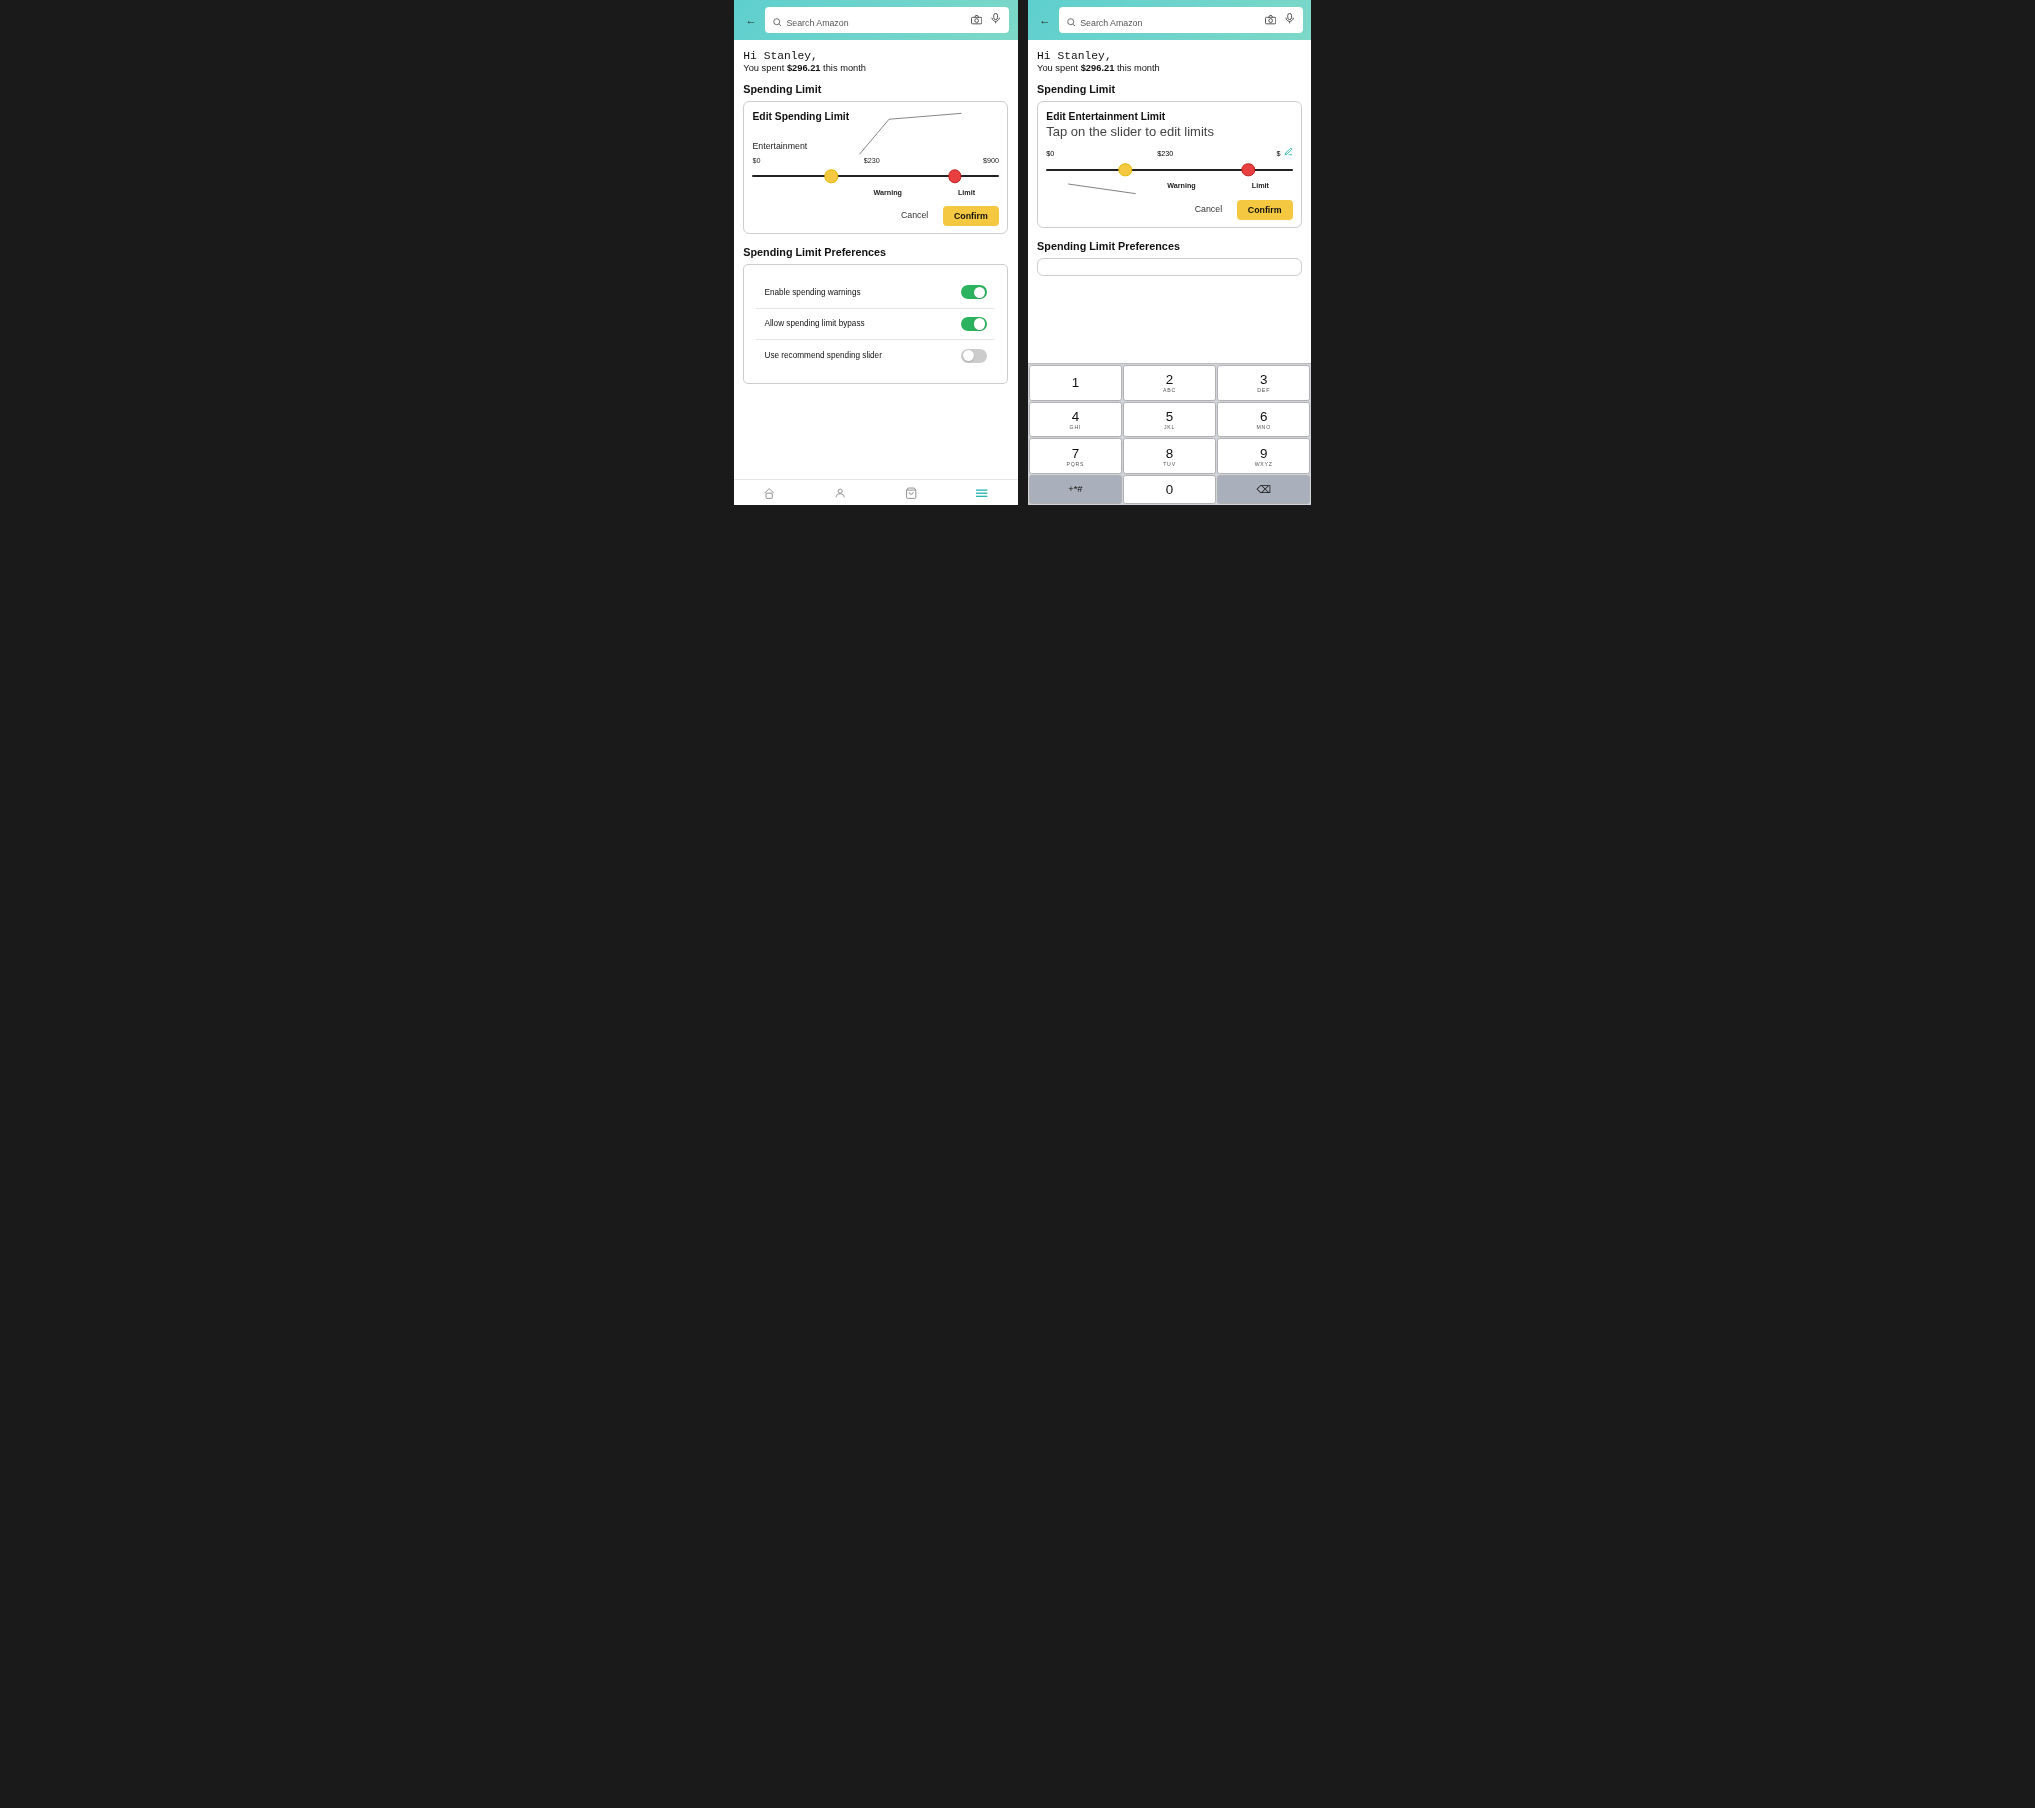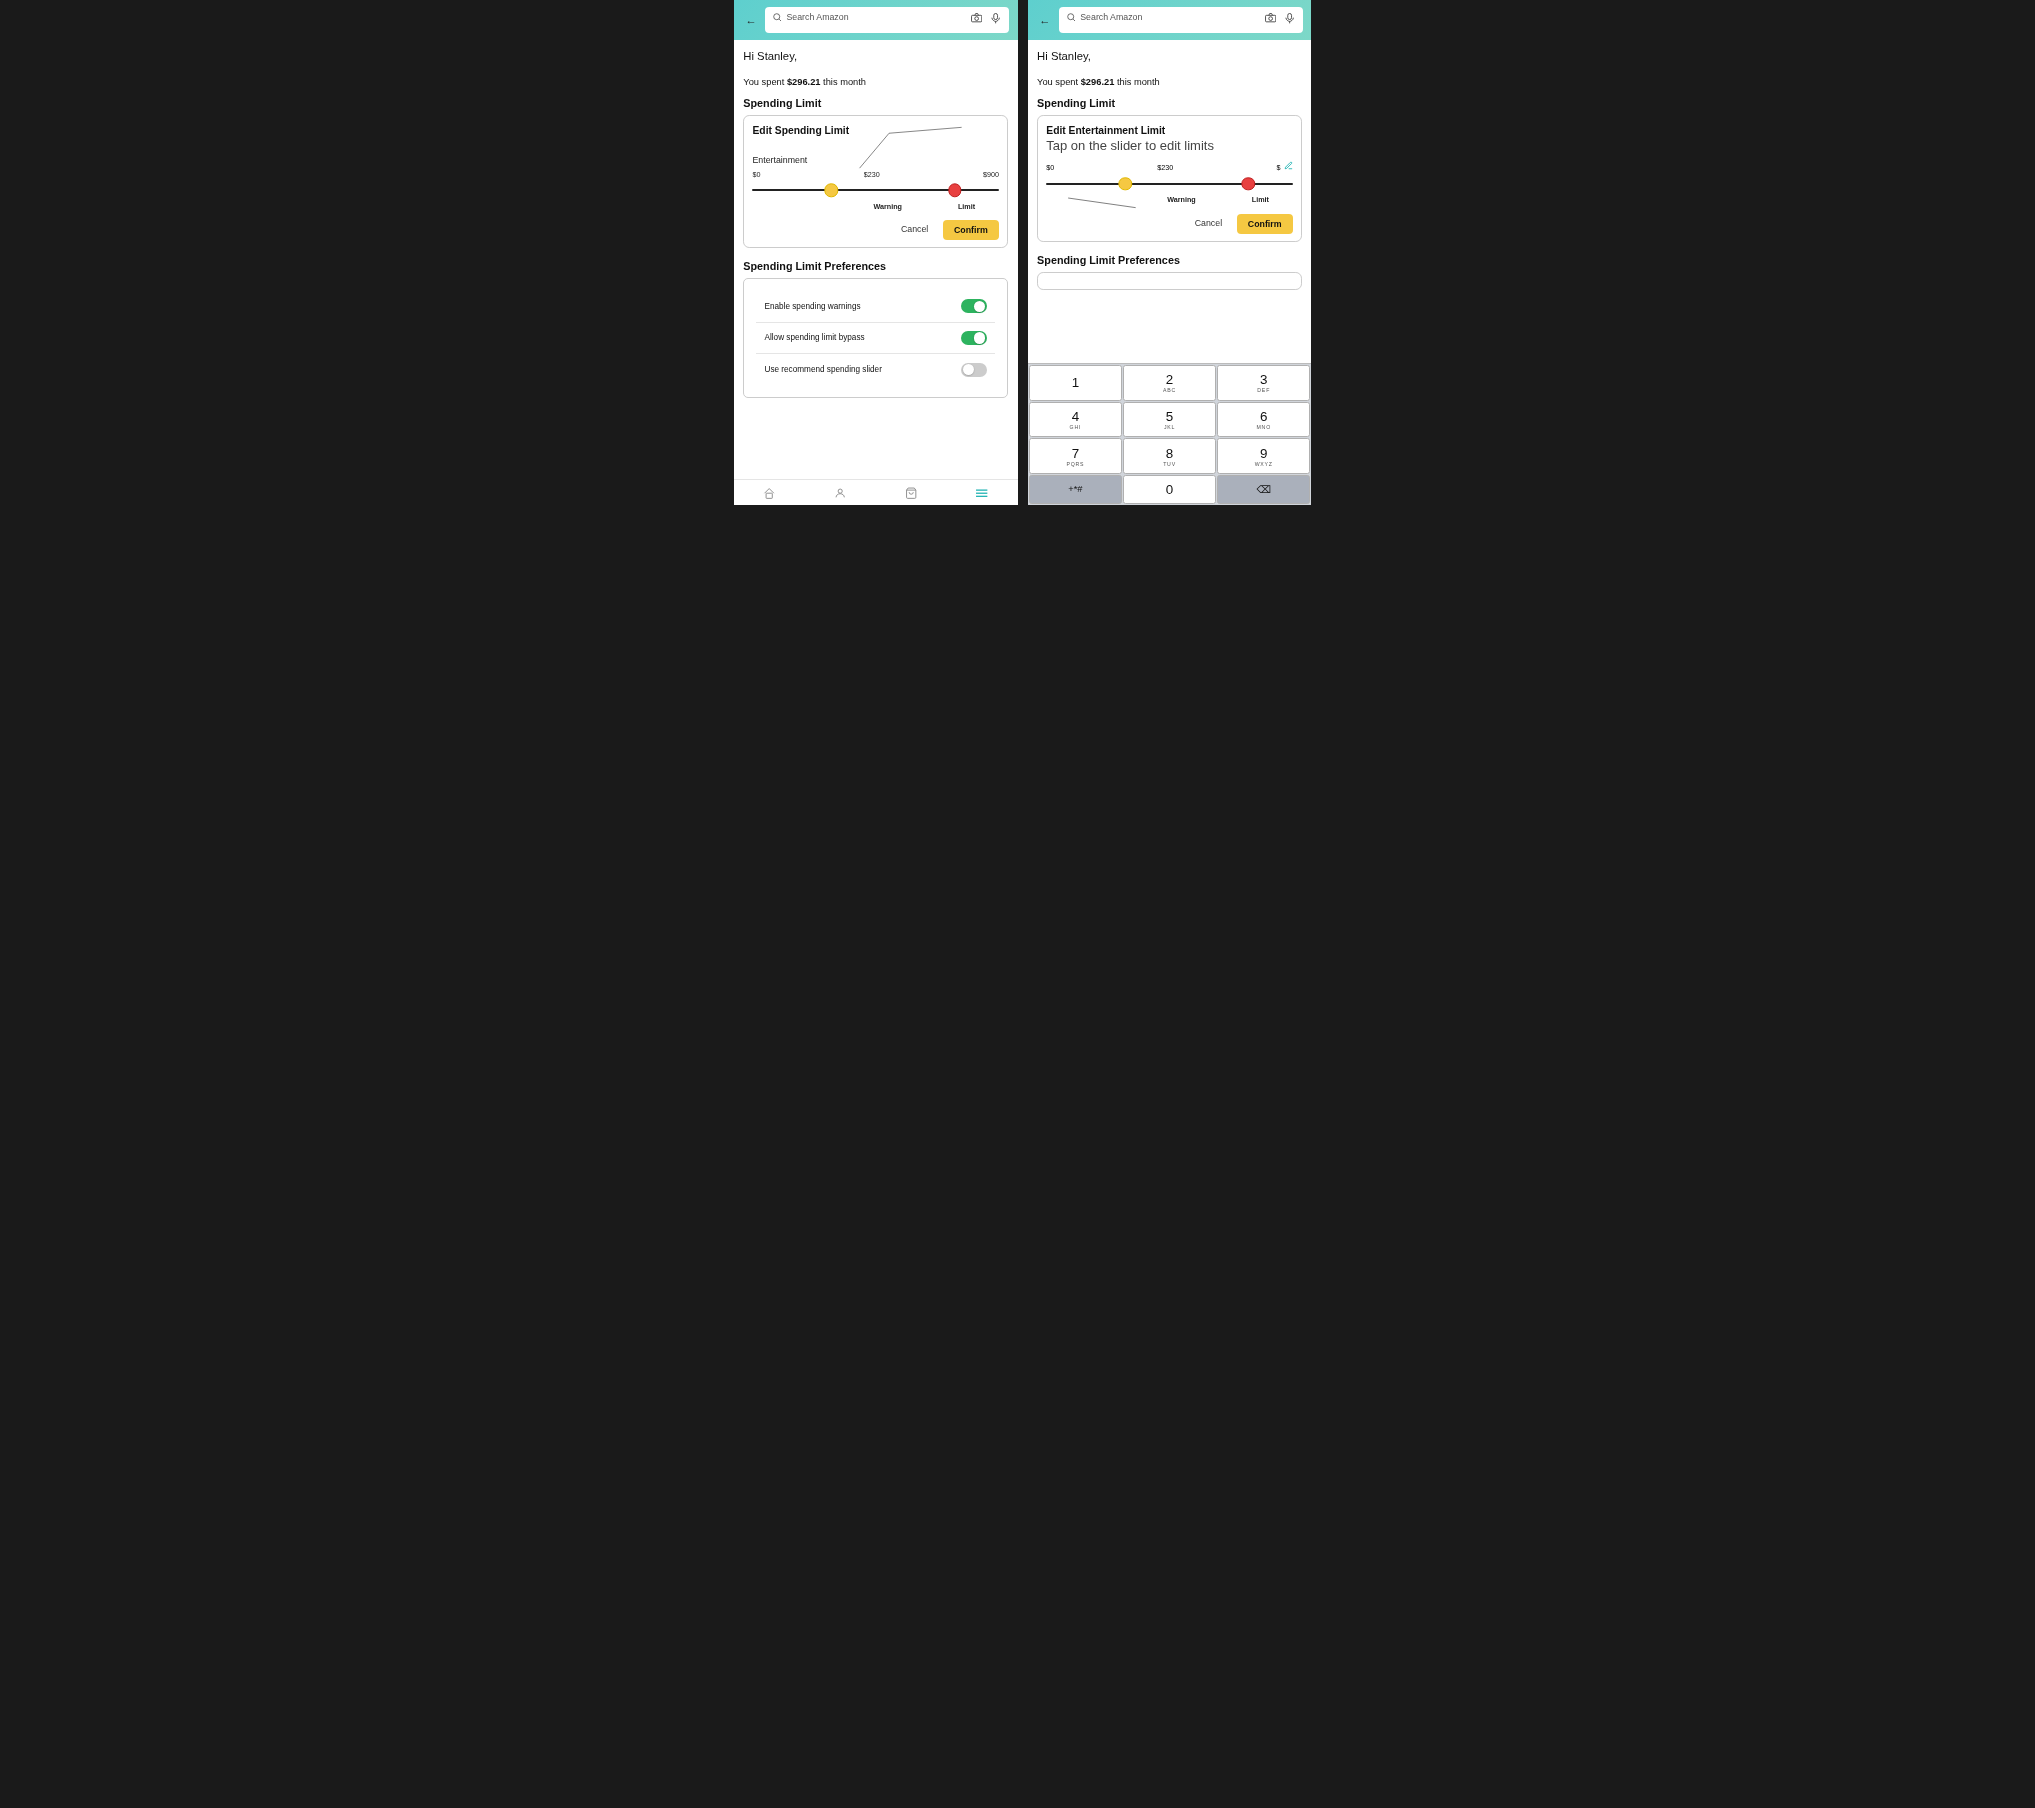--- a/index.html
+++ b/index.html
@@ -40,21 +40,21 @@
       background: none;
       border: none;
       cursor: pointer;
       padding: 1px 3.1px;
     }
     .search-bar {
       flex: 1;
       background: #fff;
       border-radius: 4.1px;
       display: flex;
-      align-items: flex-start;
+      align-items: flex-end;
       padding: 5.2px 7.2px;
       gap: 4.1px;
     }
     .search-icon-svg {
       width: 10.3px; height: 10.3px;
       color: #555;
     }
     .search-text {
       font-size: 8.8px;
       color: #555;
@@ -69,21 +69,22 @@
       color: #333;
     }
     
     .main-content {
       padding: 10.3px 9.3px 0 9.3px;
       flex: 1;
     }
     .greeting {
       font-size: 11.3px;
       color: #111;
-      margin-bottom: 15px;
+      margin-bottom: 1px;
+      font-family: Liberation Mono, monospace;
     }
     .spent-line {
       font-size: 9.3px;
       color: #111;
       margin-bottom: 9.3px;
     }
     .spent-amount {
       font-weight: 700;
     }
     .section-title {

